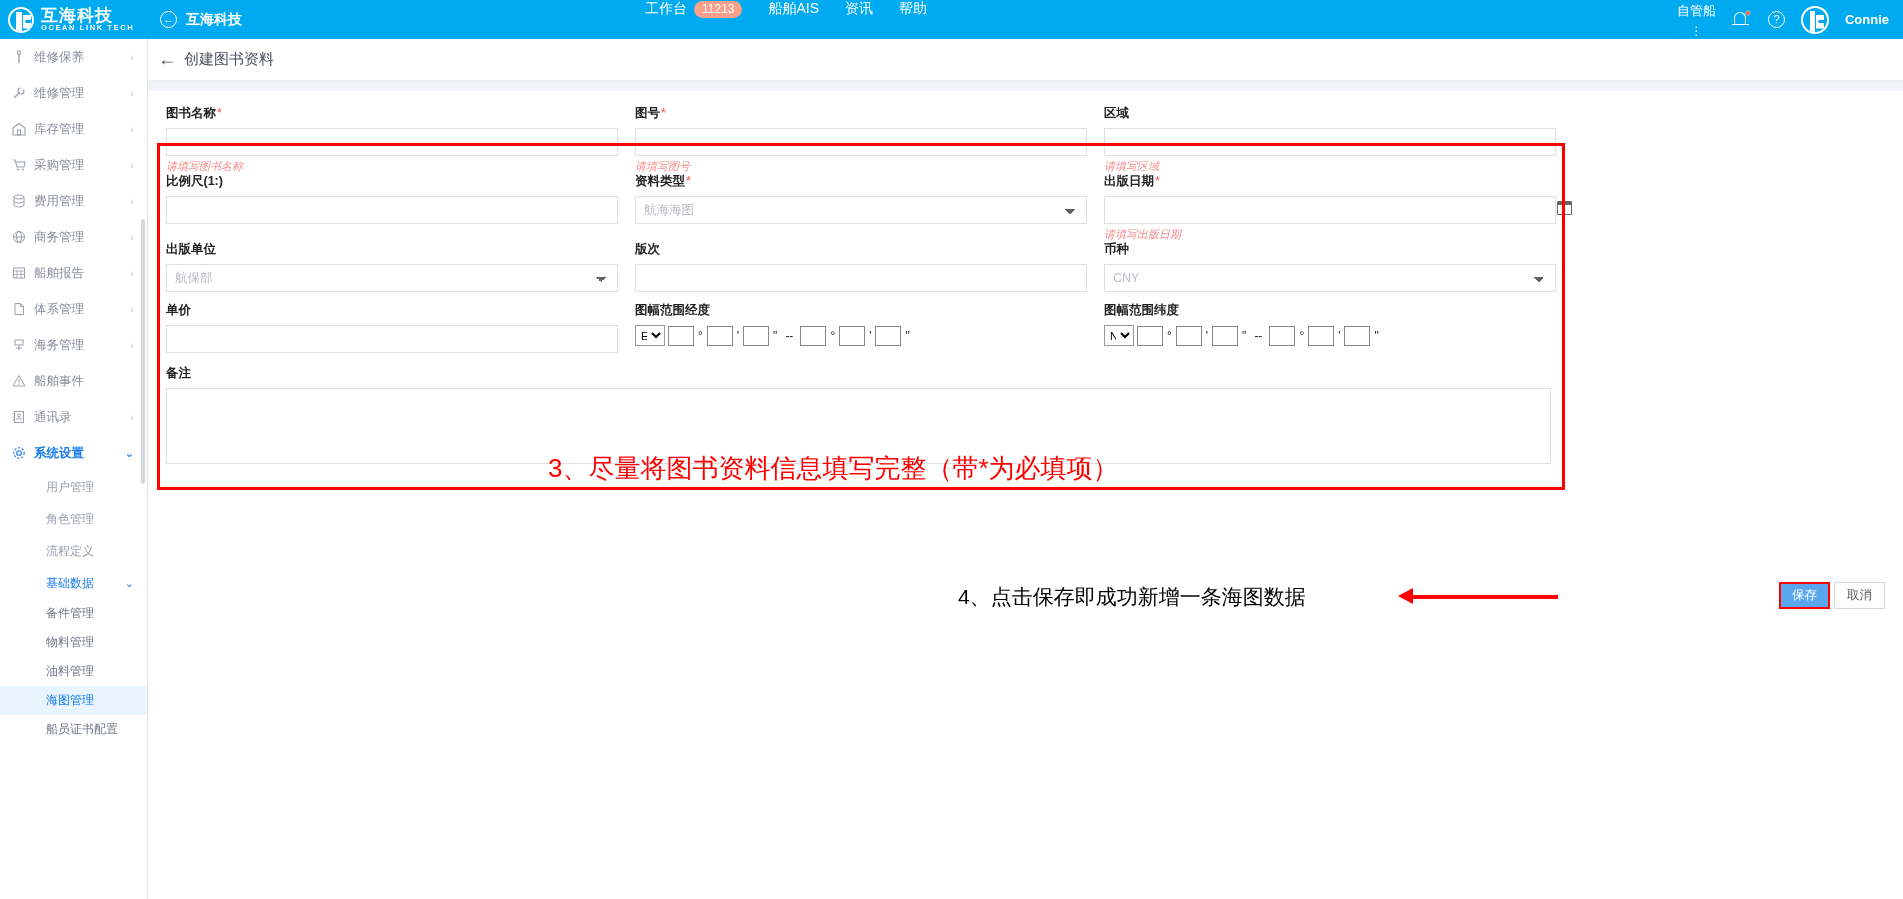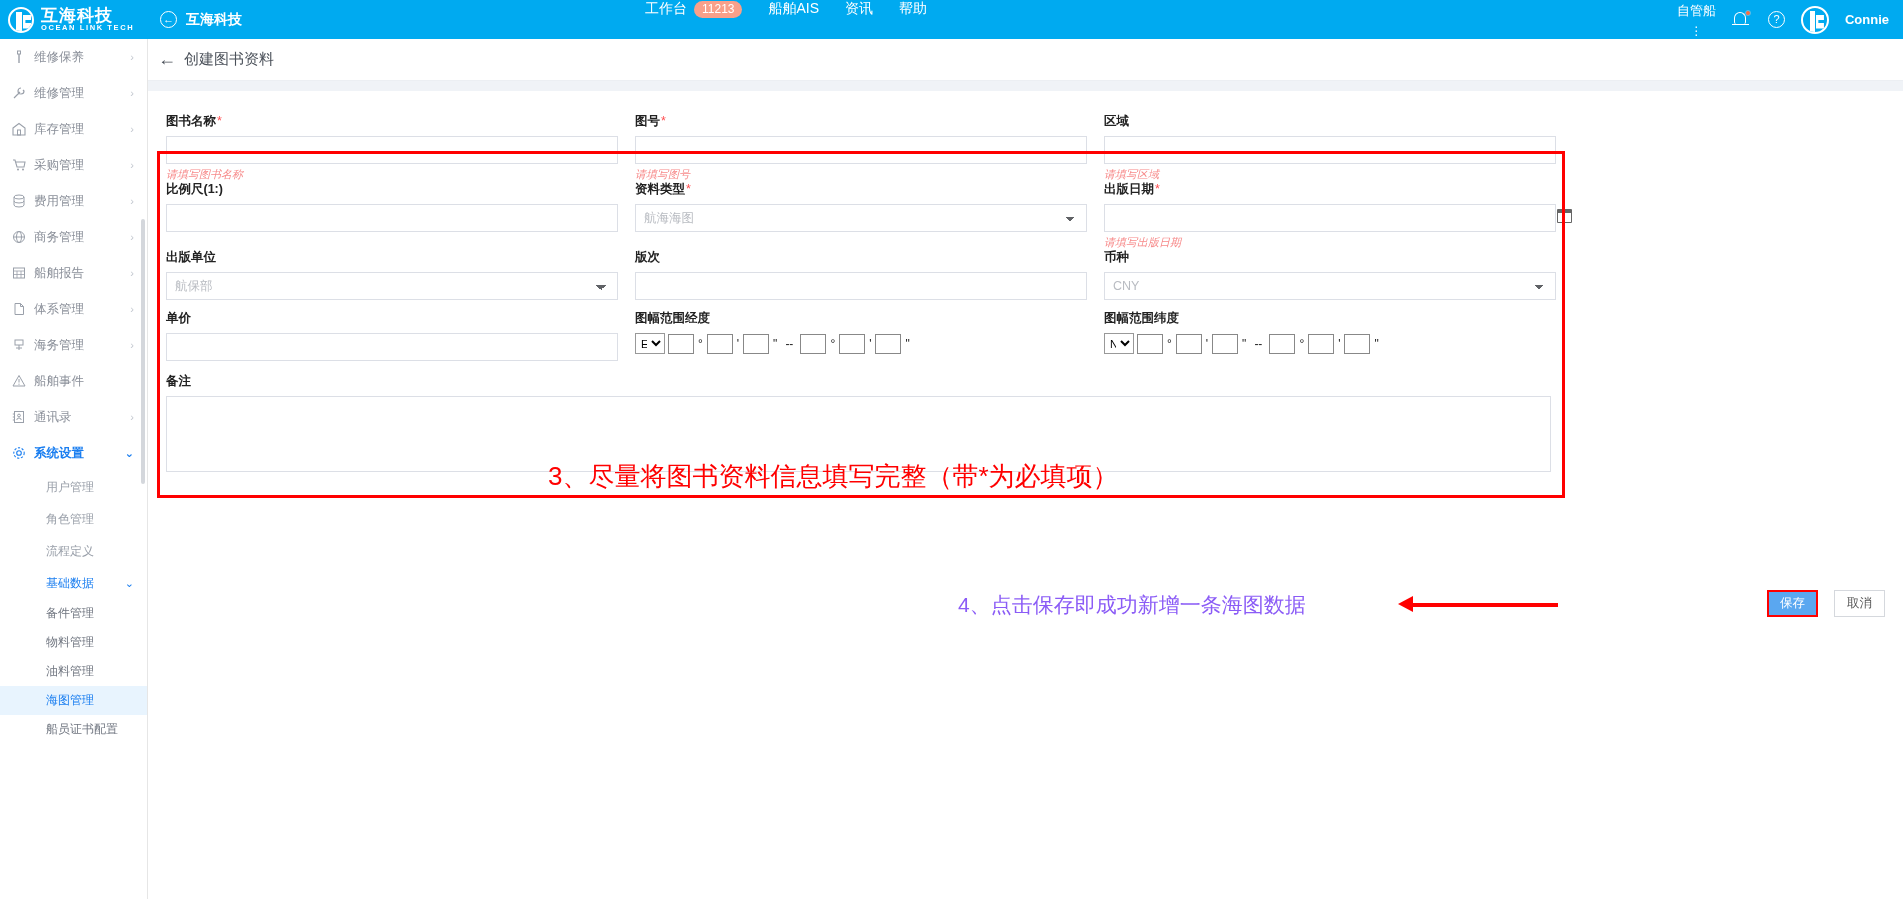--- a/index.html
+++ b/index.html
@@ -117,21 +117,21 @@
   }
   .page-head {
     height: 42px; display: flex; align-items: center; padding-left: 10px;
     border-bottom: 1px solid #eceff3;
   }
   .arrow-back { font-size: 18px; color: #4a5059; margin-right: 8px; }
   .page-title { font-size: 15px; color: #4a5059; }
   .sep-bar { height: 10px; background: #f0f3f7; }
 
   
-  .form-area { position: relative; padding: 0; margin-top: 8px; }
+  .form-area { position: relative; padding: 0; }
   .redbox {
     position: absolute; left: 9px; top: 52px; width: 1408px; height: 347px;
     border: 3px solid #ff0000; box-sizing: border-box; pointer-events: none; z-index: 5;
   }
   .form-grid { padding: 14px 18px 0 18px; }
   .frow { display: flex; }
   .fcell { width: 465px; margin-right: 4px; }
   .fcell.c3 { margin-right: 0; }
   .flabel { font-size: 12.5px; font-weight: bold; color: #222; margin-bottom: 6px; }
   .flabel .req { color: #ff4d4f; font-weight: normal; margin-left: 1px; }
@@ -169,33 +169,33 @@
     width: 1385px; height: 76px; border: 1px solid #dcdfe6; background: #fff;
     resize: none; font-family: inherit; font-size: 12.5px; padding: 6px 8px;
   }
 
   
   .anno3 {
     position: absolute; left: 400px; top: 360px; font-size: 26px; color: #ff0000;
     font-weight: normal; white-space: nowrap; z-index: 6;
   }
   .anno4 {
-    position: absolute; left: 810px; top: 492px; font-size: 21px; color: #8b5cf6;
+    position: absolute; left: 810px; top: 492px; font-size: 21px; color: #000000;
     white-space: nowrap; z-index: 6;
   }
   .anno-arrow {
     position: absolute; left: 1250px; top: 500px; width: 162px; height: 12px; z-index: 6;
   }
   .anno-arrow .shaft { position: absolute; left: 10px; top: 4px; width: 150px; height: 4px; background: #ff0000; }
   .anno-arrow .head {
     position: absolute; left: 0; top: -3px; width: 0; height: 0;
     border-top: 8px solid transparent; border-bottom: 8px solid transparent;
     border-right: 15px solid #ff0000;
   }
-  .btn-row { position: absolute; right: 18px; top: 491px; display: flex; align-items: flex-end; gap: 16px; z-index: 7; }
+  .btn-row { position: absolute; right: 18px; top: 491px; display: flex; align-items: flex-end; gap: 4px; z-index: 7; }
   .btn-save {
     background: #5aa7f0; color: #fff; font-size: 12.5px; border: 2px solid #ff0000;
     padding: 3px 11px; cursor: pointer; font-family: inherit;
   }
   .btn-cancel {
     background: #fff; color: #555; font-size: 12.5px; border: 1px solid #d5d8dd;
     padding: 4px 12px; cursor: pointer; font-family: inherit;
   }
 </style>
 </head>

